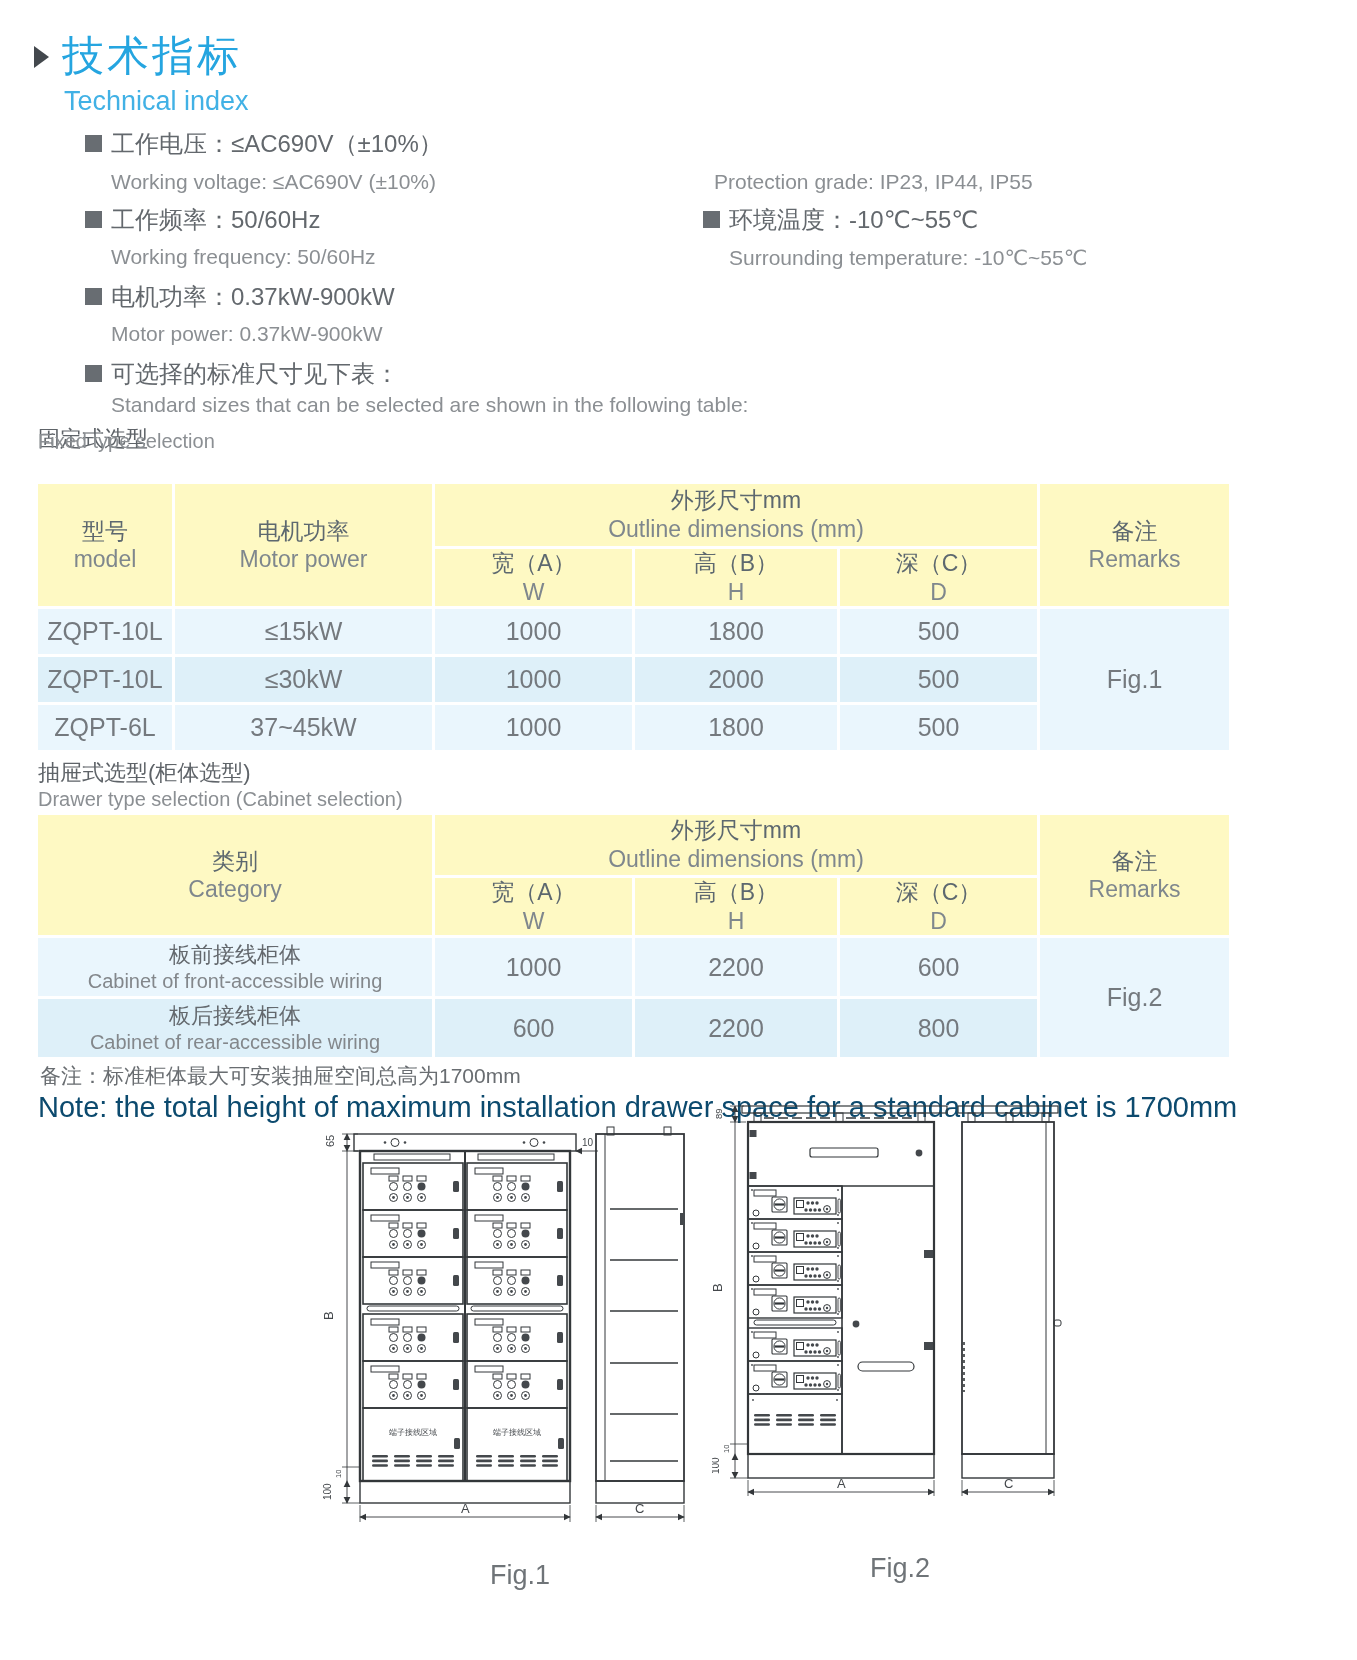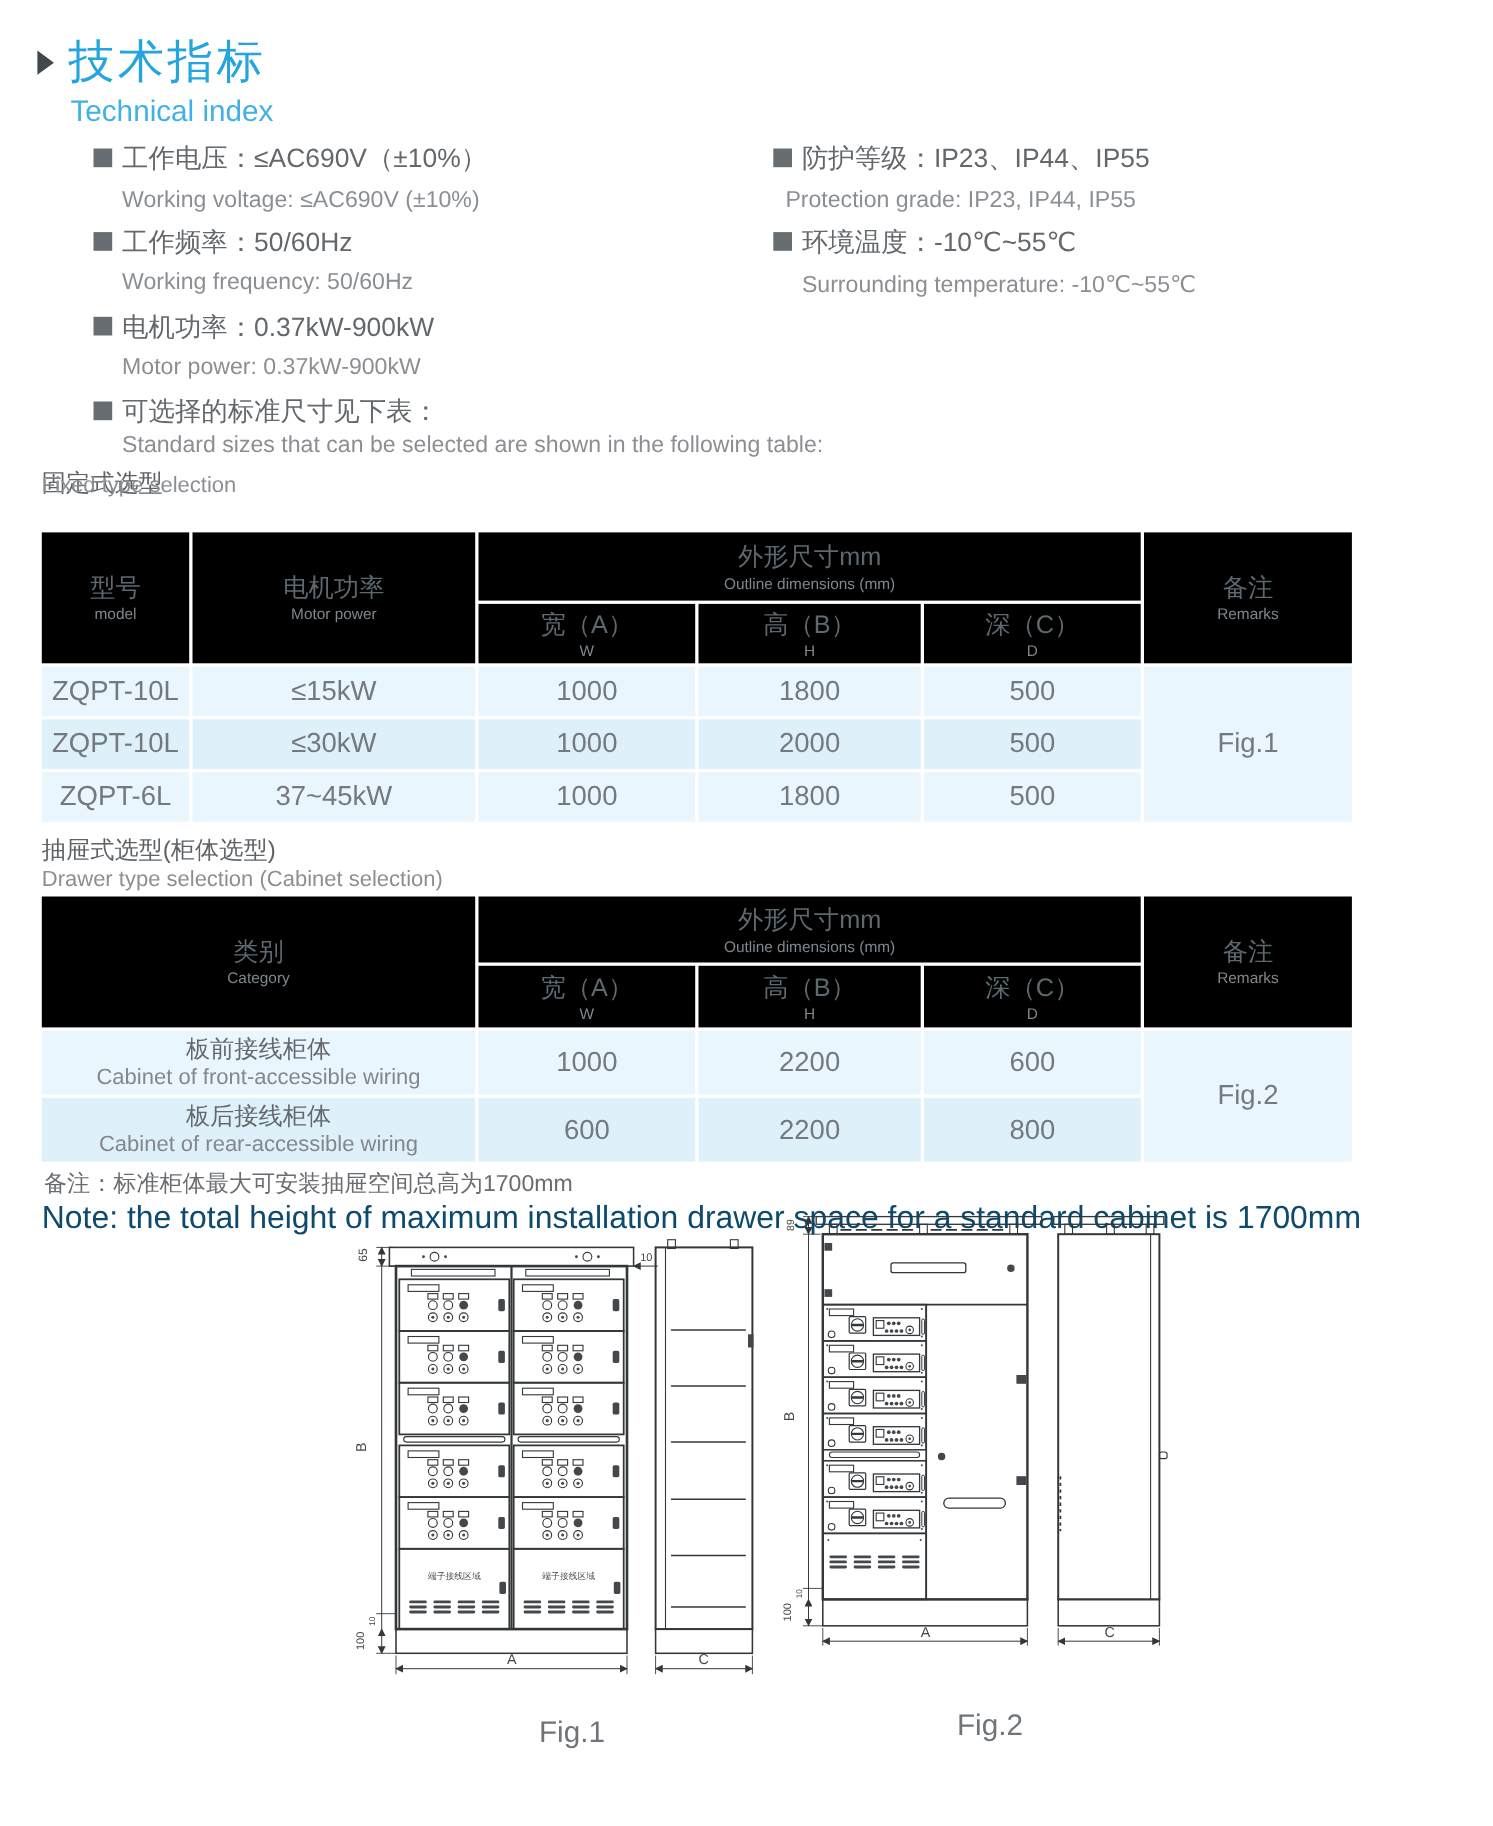--- a/index.html
+++ b/index.html
@@ -17,23 +17,23 @@
   .spec-zh{font-size:24px;color:#63686d;white-space:nowrap;}
   .spec-en{font-size:21px;color:#8b8f93;white-space:nowrap;}
   .sq{display:inline-block;width:17px;height:17px;background:#686d72;margin-right:9px;}
 
   .section-zh{font-size:22px;color:#5e6368;}
   .section-en{font-size:20px;color:#8b8f93;}
 
   
   table.spec-table{border-collapse:separate;border-spacing:3px;table-layout:fixed;}
   .spec-table th,.spec-table td{padding:0;text-align:center;vertical-align:middle;font-weight:normal;}
-  .spec-table thead th{background:#000000;}
+  .spec-table thead th{background:#fef9c3;}
   .zh-line{display:block;font-size:23px;color:#5d686f;line-height:1.3;}
-  .en-line{display:block;font-size:14px;color:#7f878d;line-height:1.2;}
+  .en-line{display:block;font-size:23px;color:#7f878d;line-height:1.2;}
   .spec-table tbody td{background:#eaf6fd;font-size:25px;color:#74797e;}
   .spec-table tbody tr.alt td{background:#def0f9;}
   .cat-zh{display:block;font-size:22px;color:#63686d;line-height:1.2;}
   .cat-en{display:block;font-size:20px;color:#83878b;line-height:1.2;}
   .remark-cell{font-size:25px;color:#74797e;}
 
   .note-zh{font-size:21px;color:#696d71;}
   .note-en{font-size:29px;color:#0c4a6e;}
 
   .fig-caption{font-size:27px;color:#6f7478;text-align:center;width:140px;}
@@ -52,21 +52,20 @@
 
   <div class="abs spec-zh" style="left:85px;top:128px;"><span class="sq"></span><span>工作电压：≤AC690V（±10%）</span></div>
   <div class="abs spec-en" style="left:111px;top:170px;">Working voltage: ≤AC690V (±10%)</div>
   <div class="abs spec-zh" style="left:85px;top:204px;"><span class="sq"></span><span>工作频率：50/60Hz</span></div>
   <div class="abs spec-en" style="left:111px;top:245px;">Working frequency: 50/60Hz</div>
   <div class="abs spec-zh" style="left:85px;top:281px;"><span class="sq"></span><span>电机功率：0.37kW-900kW</span></div>
   <div class="abs spec-en" style="left:111px;top:322px;">Motor power: 0.37kW-900kW</div>
   <div class="abs spec-zh" style="left:85px;top:358px;"><span class="sq"></span><span>可选择的标准尺寸见下表：</span></div>
   <div class="abs spec-en" style="left:111px;top:393px;text-align:right;">Standard sizes that can be selected are shown in the following table:</div>
 
-  <div class="abs spec-zh" style="left:703px;top:128px;"><span class="sq"></span><span>防护等级：IP23、IP44、IP55</span></div>
   <div class="abs spec-en" style="left:714px;top:170px;">Protection grade: IP23, IP44, IP55</div>
   <div class="abs spec-zh" style="left:703px;top:204px;"><span class="sq"></span><span>环境温度：-10℃~55℃</span></div>
   <div class="abs spec-en" style="left:729px;top:246px;">Surrounding temperature: -10℃~55℃</div>
 
   <div class="abs section-zh" style="left:38px;top:424px;">固定式选型</div>
   <div class="abs section-en" style="left:38px;top:430px;">Fixed type selection</div>
 
   <table class="spec-table abs" style="left:35px;top:481px;width:1197px;">
     <colgroup>
         <col style="width:134px">

